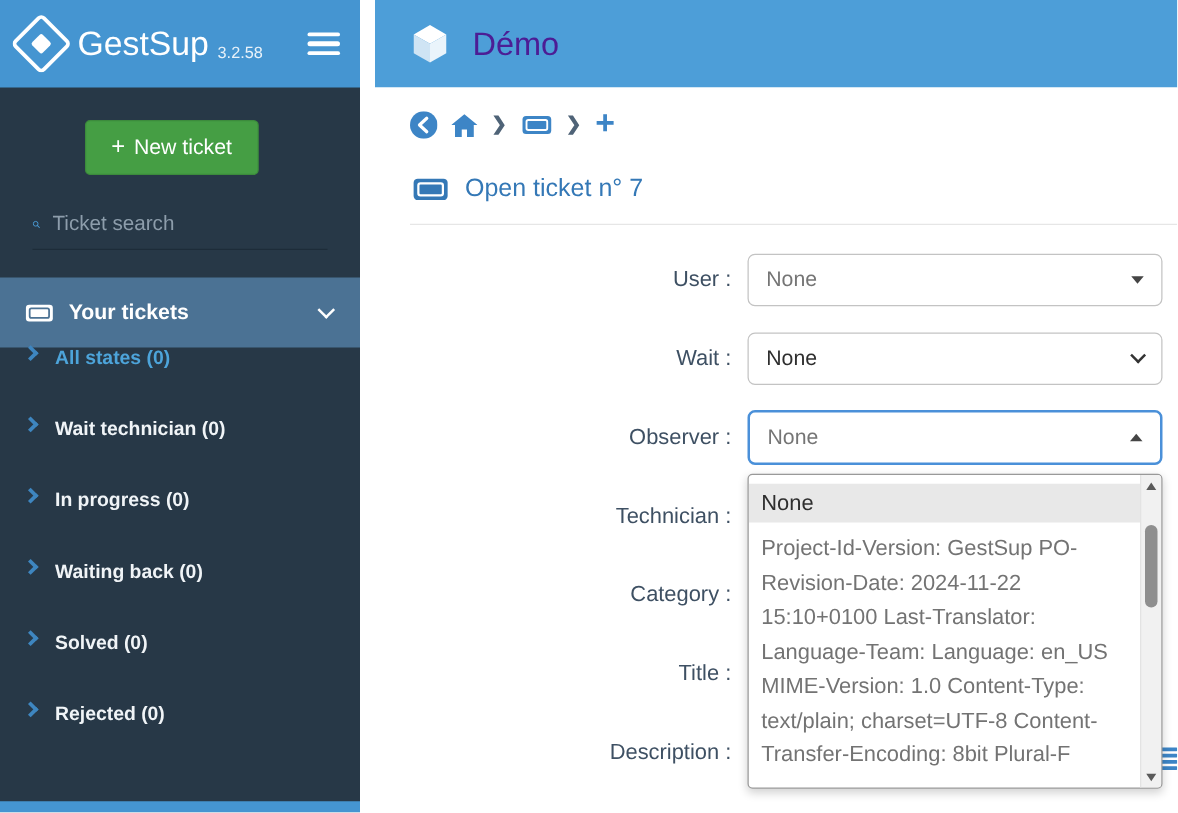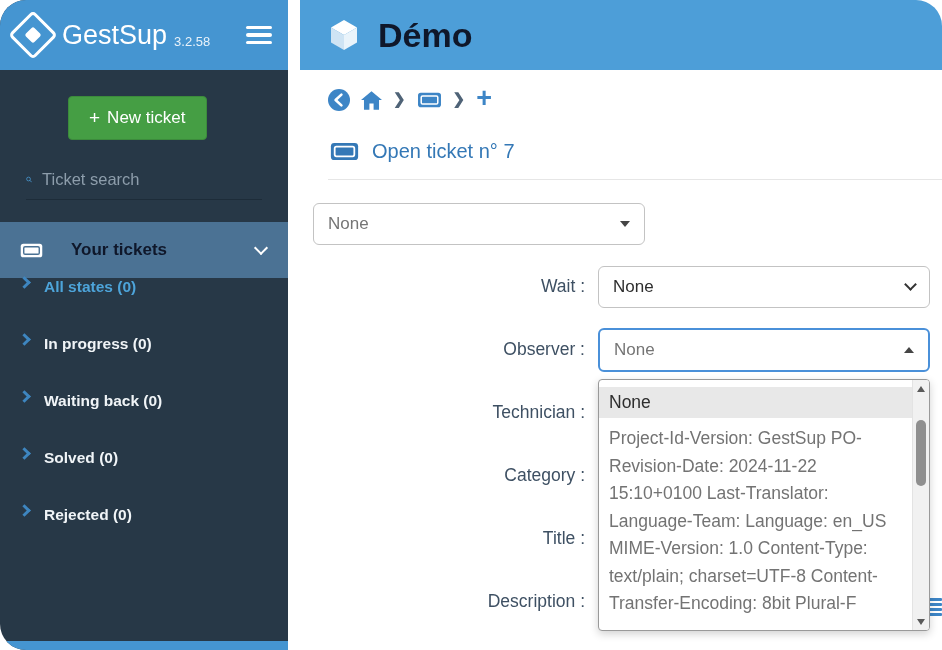--- a/index.html
+++ b/index.html
@@ -1,17 +1,17 @@
 <!DOCTYPE html>
 <html><head>
 <meta charset="utf-8">
 <style>
   * { margin:0; padding:0; box-sizing:border-box; }
   html,body { width:942px; height:650px; font-family:"Liberation Sans", sans-serif; background:#fff; }
-  .app { position:relative; width:942px; height:650px; overflow:hidden; background:#fff;border-radius:26px; }
+  .app { position:relative; width:942px; height:650px; overflow:hidden; background:#fff; }
 
   
   .sidebar { position:absolute; left:0; top:0; width:288px; height:650px; background:#273847; }
   .brand { height:70px; background:#4595d1; display:flex; align-items:center; padding:0 16px 0 10px; }
   .brand-name { color:#fff; font-size:27px; margin-left:6px; }
   .brand-version { color:rgba(255,255,255,.88); font-size:13px; margin-left:7px; margin-top:12px; }
   .burger { display:flex; flex-direction:column; gap:4px; margin-left:auto; cursor:pointer; }
   .burger span { display:block; width:26px; height:3.5px; background:#fff; border-radius:2px; }
 
   .new-ticket-btn { display:flex; align-items:center; gap:7px; margin:26px auto 0 68px;
@@ -19,36 +19,36 @@
     font-size:17px; padding:10px 20px; cursor:pointer; font-family:inherit; }
   .new-ticket-btn .plus-glyph { font-size:19px; font-weight:400; }
 
   .search-row { margin:30px 26px 0 26px; display:flex; align-items:flex-start; gap:10px;
     padding-bottom:10px; border-bottom:1px solid #1d2c39; }
   .search-row input { flex:1; background:transparent; border:none; outline:none;
     color:#cfd8e0; font-size:16.5px; font-family:inherit; }
   .search-row input::placeholder { color:#8d9dab; }
 
   .section-your-tickets { margin-top:22px; height:56px; background:#4b7294; display:flex;
-    align-items:center; padding:0 22px 0 20px; gap:28px; color:#0f172a; font-size:17px;
+    align-items:center; padding:0 22px 0 20px; gap:12px; color:#ffffff; font-size:17px;
     font-weight:600; cursor:pointer; }
   .chev-down-white { width:10px; height:10px; border-right:2.5px solid #fff;
     border-bottom:2.5px solid #fff; transform:rotate(45deg); margin-left:auto; margin-top:-5px; }
 
   .nav-item { height:57px; display:flex; align-items:flex-start; padding:0 20px; gap:15px;
     color:#f0f4f7; font-size:15.5px; font-weight:600; cursor:pointer; }
   .nav-item.active { color:#4da4da; }
   .chev-right { width:9px; height:9px; border-right:3px solid #3e86c0;
     border-bottom:3px solid #3e86c0; transform:rotate(-45deg); flex:none; }
   .sidebar-footer { position:absolute; left:0; bottom:0; width:288px; height:9px; background:#4595d1; }
 
   
   .main { position:absolute; left:300px; top:0; width:642px; height:650px; background:#fff; }
   .topbar { height:70px; background:#4d9ed8; display:flex; align-items:center; padding:0 26px; gap:16px; }
-  .topbar-title { color:#0f172a; font-size:34px;font-weight:bold; }
+  .topbar-title { color:#4c1d95; font-size:26px; }
 
   .content { position:relative; height:580px; background:#fff; overflow:hidden; }
 
   .breadcrumb { height:50px; display:flex; align-items:center; gap:11px; padding:10px 0 0 28px; }
   .crumb-sep { color:#4f6377; font-size:15px; font-weight:700; margin-top:-2px; }
   .crumb-plus { color:#3d85c6; font-size:27px; font-weight:600; line-height:1; margin-top:-4px; cursor:pointer; }
   .crumb-btn { display:flex; align-items:center; cursor:pointer; }
 
   .page-title-row { padding:20px 0 16px 30px; display:flex; align-items:center; gap:13px;
     color:#3478b6; font-size:20px; }
@@ -130,20 +130,24 @@
         <rect x="4.2" y="4.2" width="17.6" height="8.6" rx="1.5" fill="none" stroke="#4b7294" stroke-width="1.6"></rect>
       </svg>
       <span>Your tickets</span>
       <span class="chev-down-white"></span>
     </div>
 
     <nav>
       <div class="nav-item active">
         <span class="chev-right"></span>
         <span>All states (0)</span>
+      </div>
+      <div class="nav-item">
+        <span class="chev-right"></span>
+        <span>Wait technician (0)</span>
       </div>
       <div class="nav-item">
         <span class="chev-right"></span>
         <span>In progress (0)</span>
       </div>
       <div class="nav-item">
         <span class="chev-right"></span>
         <span>Waiting back (0)</span>
       </div>
       <div class="nav-item">
@@ -198,20 +202,21 @@
         <svg width="29" height="19" viewBox="0 0 26 17">
           <rect x="0.8" y="0.8" width="24.4" height="15.4" rx="3" fill="#3478b6"></rect>
           <rect x="4.2" y="4.2" width="17.6" height="8.6" rx="1.5" fill="none" stroke="#fff" stroke-width="1.6"></rect>
         </svg>
         <span>Open ticket n° 7</span>
       </div>
       <div class="divider"></div>
 
       <div class="form">
         <div class="form-row">
+          <div class="form-label">User :</div>
           <div class="form-ctl">
             <div class="select-box">
               <span>None</span>
               <span class="caret-down"></span>
             </div>
           </div>
         </div>
 
         <div class="form-row">
           <div class="form-label">Wait :</div>

